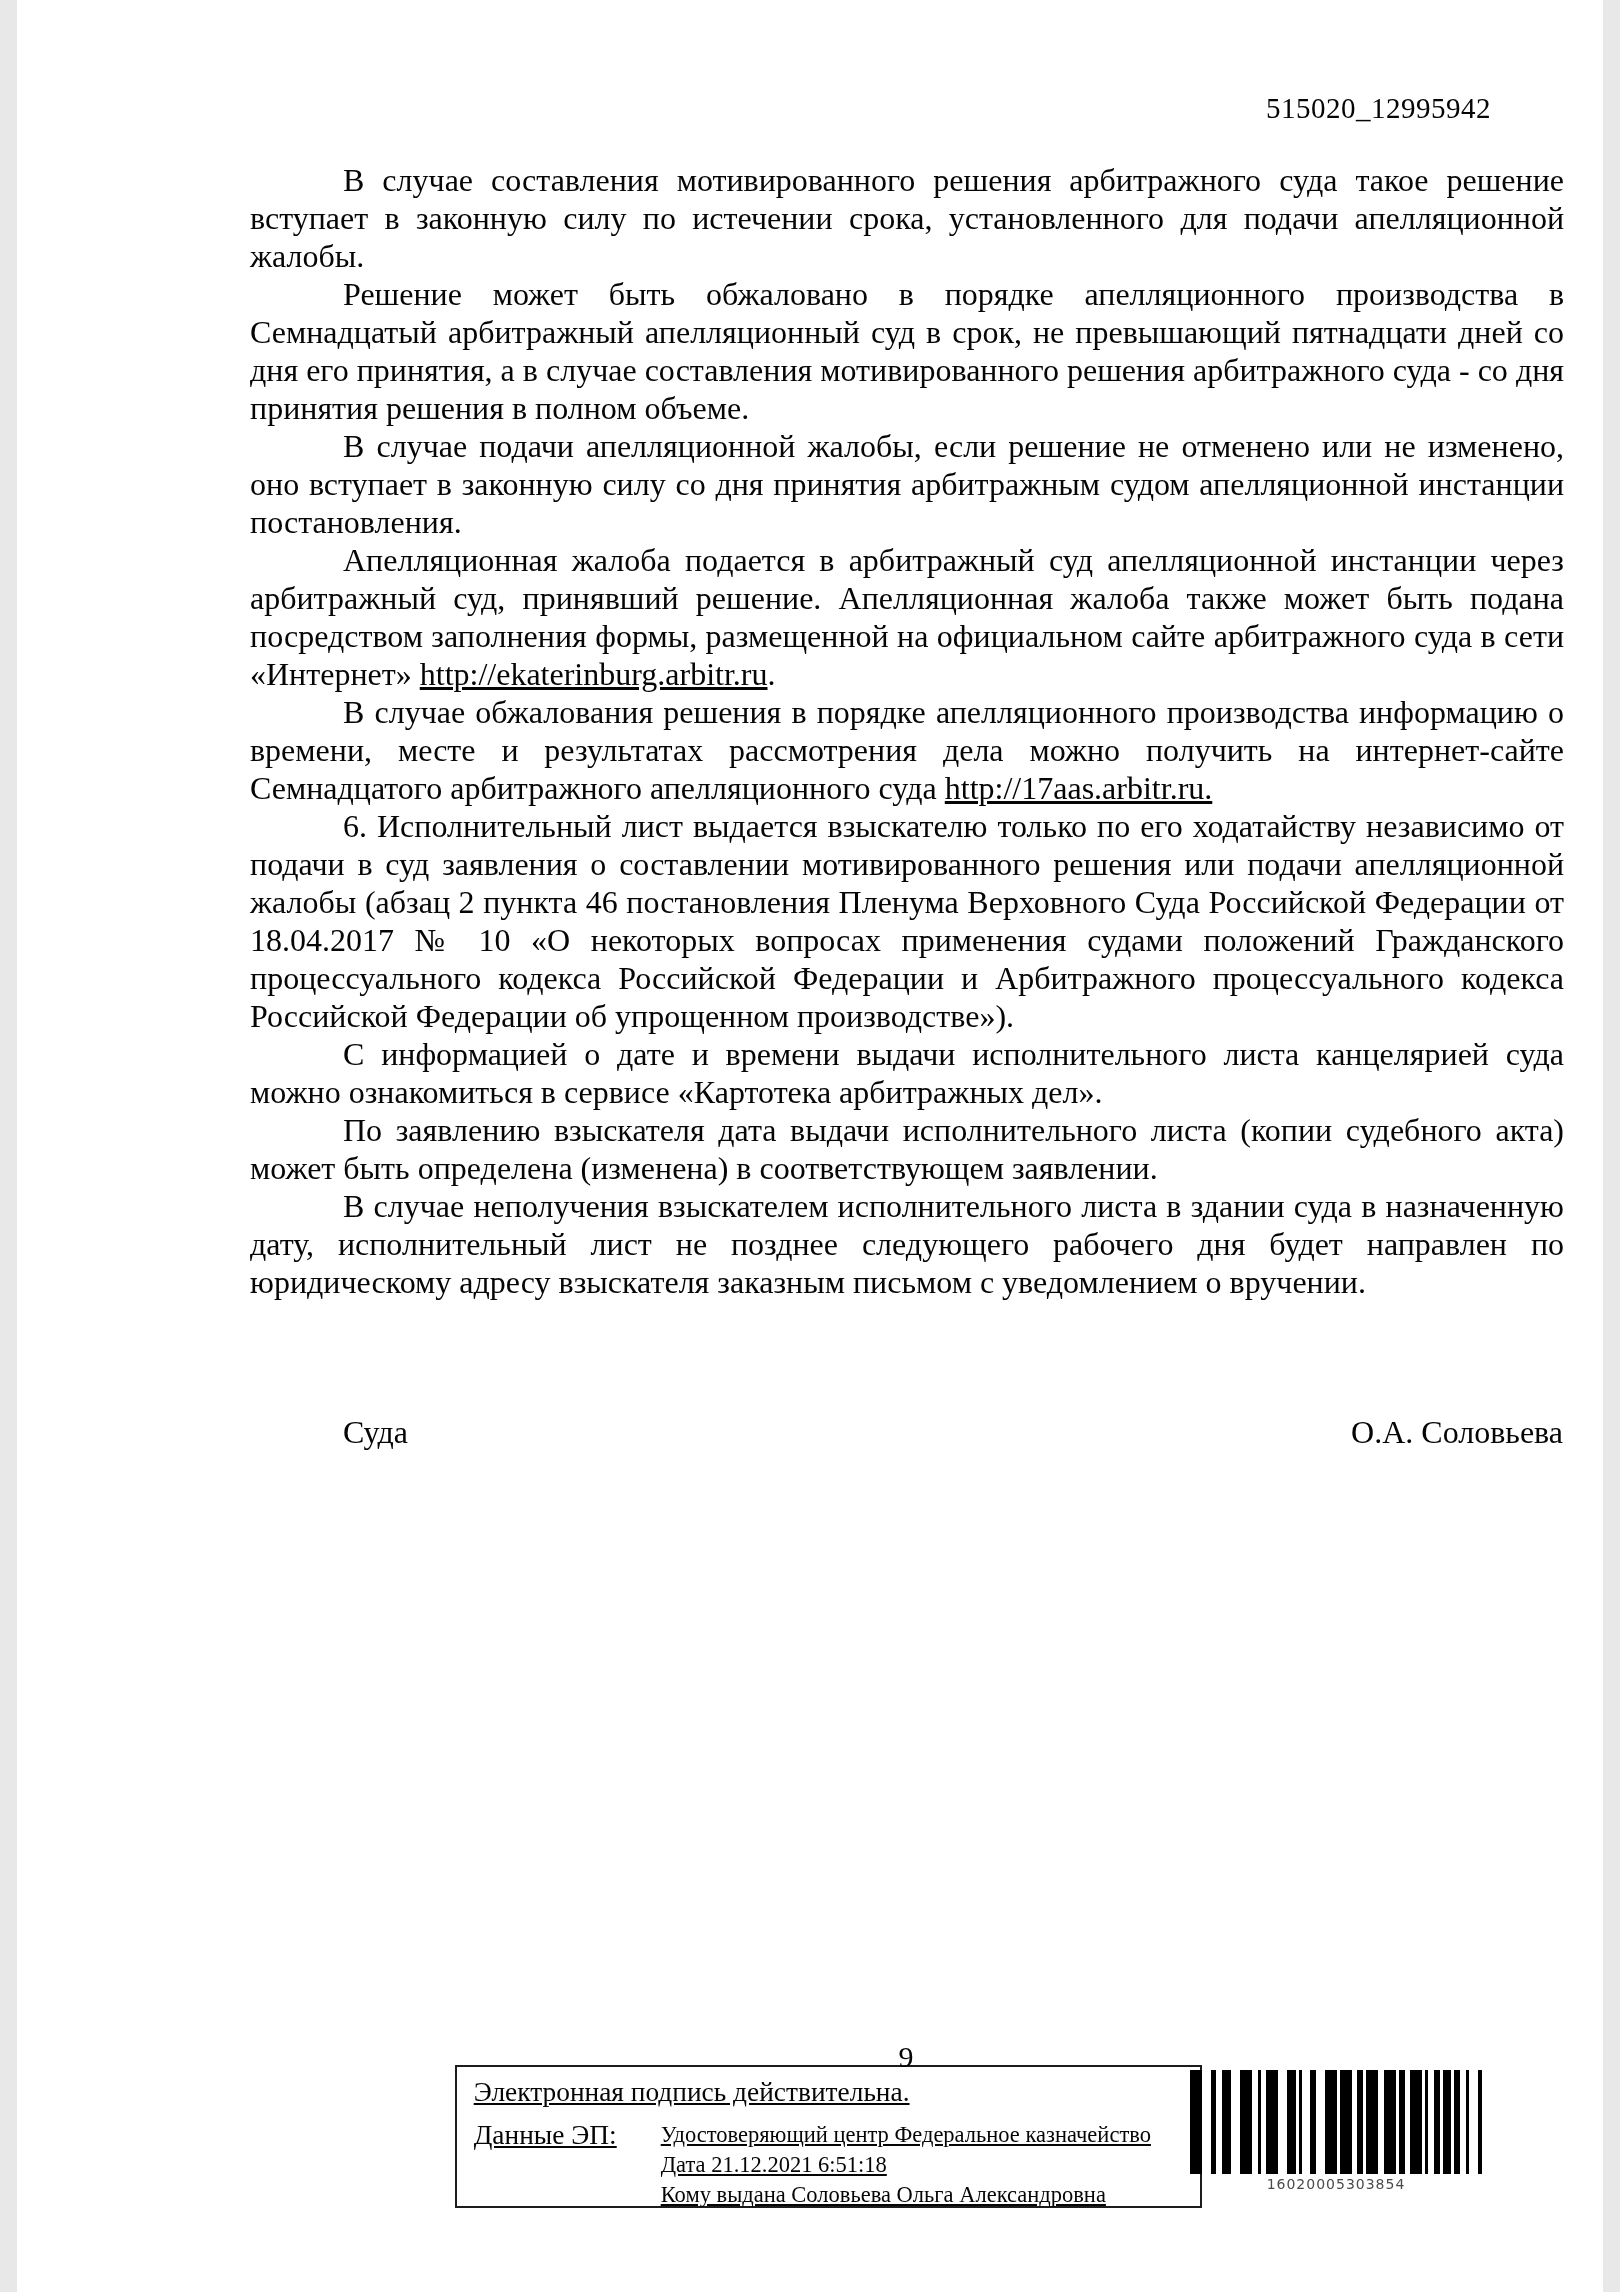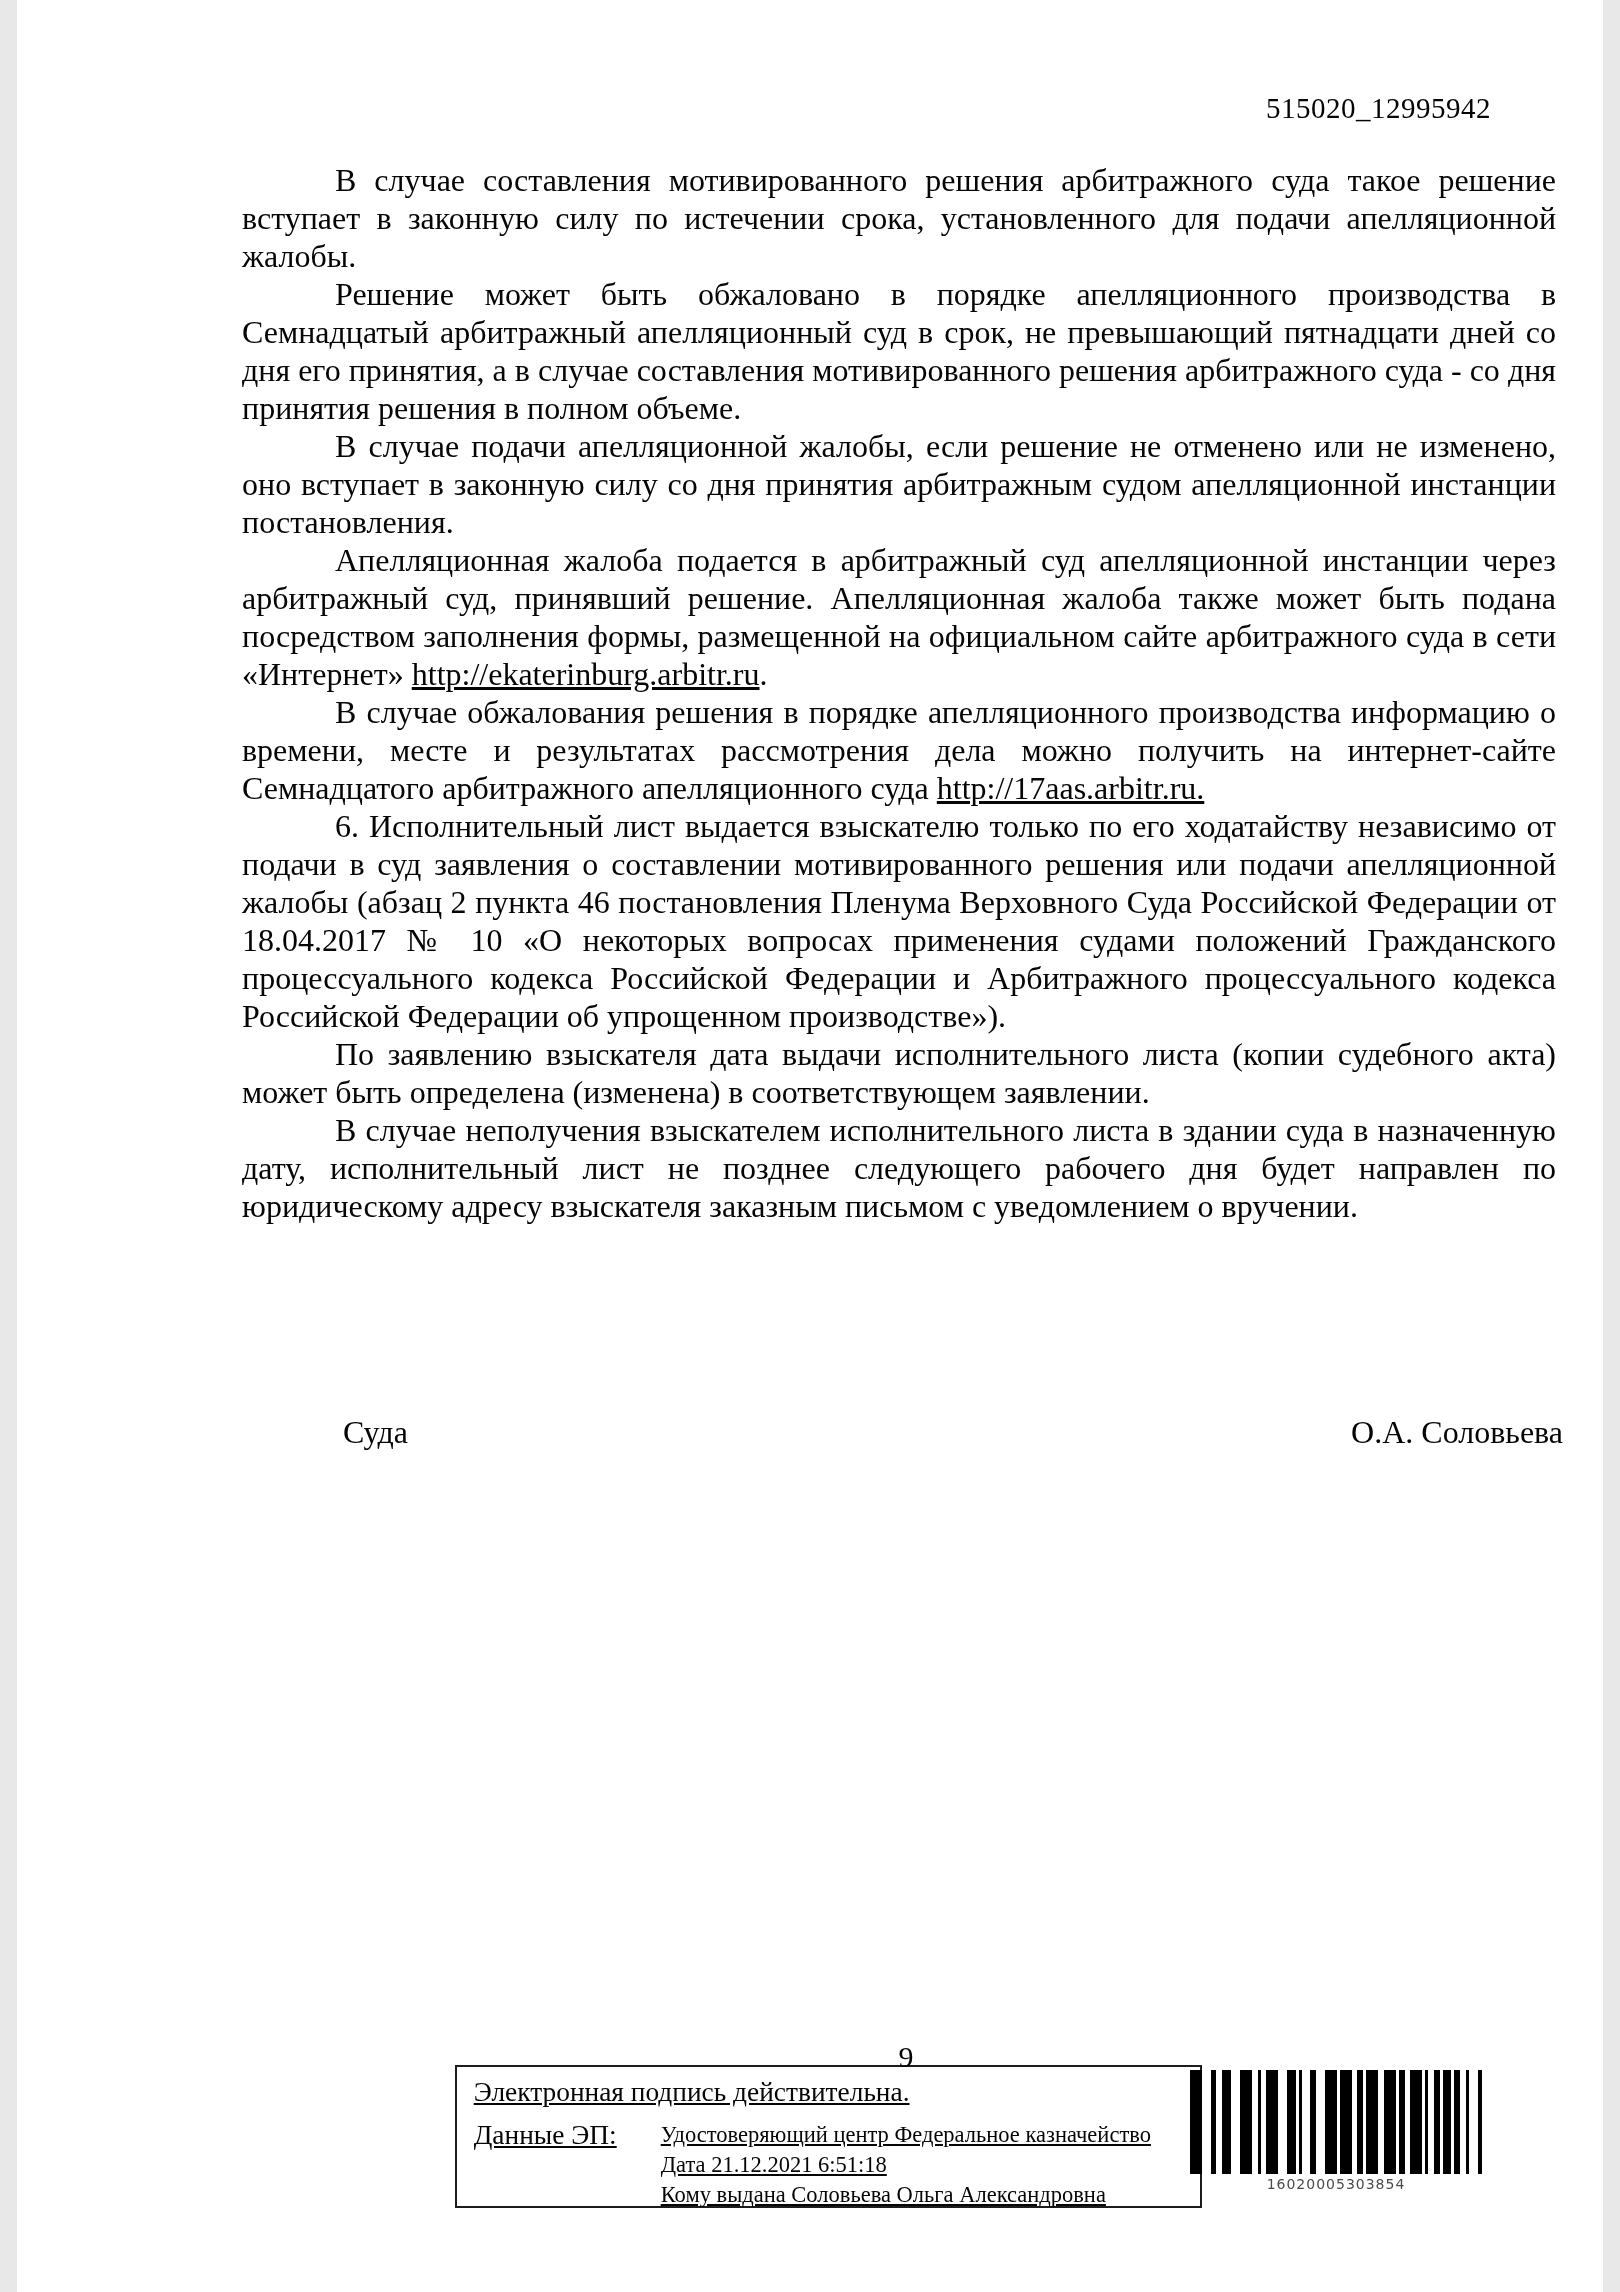--- a/index.html
+++ b/index.html
@@ -16,21 +16,21 @@
   .doc-number {
     position: absolute;
     top: 92px;
     right: 112px;
     font-size: 29px;
     letter-spacing: 0.5px;
   }
   .body-text {
     position: absolute;
     top: 161px;
-    left: 225px;
+    left: 233px;
     width: 1314px;
     font-size: 32px;
     line-height: 38px;
     text-align: justify;
   }
   .body-text p {
     margin: 0;
     text-indent: 93px;
   }
   .link {
@@ -119,20 +119,21 @@
 
   <div class="doc-number">515020_12995942</div>
 
   <div class="body-text">
     <p><span>В случае составления мотивированного решения арбитражного суда такое решение вступает в законную силу по истечении срока, установленного для подачи апелляционной жалобы.</span></p>
     <p><span>Решение может быть обжаловано в порядке апелляционного производства в Семнадцатый арбитражный апелляционный суд в срок, не превышающий пятнадцати дней со дня его принятия, а в случае составления мотивированного решения арбитражного суда - со дня принятия решения в полном объеме.</span></p>
     <p><span>В случае подачи апелляционной жалобы, если решение не отменено или не изменено, оно вступает в законную силу со дня принятия арбитражным судом апелляционной инстанции постановления.</span></p>
     <p><span>Апелляционная жалоба подается в арбитражный суд апелляционной инстанции через арбитражный суд, принявший решение. Апелляционная жалоба также может быть подана посредством заполнения формы, размещенной на официальном сайте арбитражного суда в сети «Интернет» </span><span class="link">http://ekaterinburg.arbitr.ru</span><span>.</span></p>
     <p><span>В случае обжалования решения в порядке апелляционного производства информацию о времени, месте и результатах рассмотрения дела можно получить на интернет-сайте Семнадцатого арбитражного апелляционного суда </span><span class="link">http://17aas.arbitr.ru.</span><span></span></p>
     <p><span>6. Исполнительный лист выдается взыскателю только по его ходатайству независимо от подачи в суд заявления о составлении мотивированного решения или подачи апелляционной жалобы (абзац 2 пункта 46 постановления Пленума Верховного Суда Российской Федерации  от 18.04.2017 № 10 «О некоторых вопросах применения судами положений Гражданского процессуального кодекса Российской Федерации и Арбитражного процессуального кодекса Российской Федерации об упрощенном производстве»).</span></p>
+    <p><span>С информацией о дате и времени выдачи исполнительного листа канцелярией суда можно ознакомиться в сервисе «Картотека арбитражных дел».</span></p>
     <p><span>По заявлению взыскателя дата выдачи исполнительного листа (копии судебного акта) может быть определена (изменена) в соответствующем заявлении.</span></p>
     <p><span>В случае неполучения  взыскателем исполнительного листа в здании суда в назначенную дату, исполнительный лист не позднее следующего рабочего дня будет направлен по юридическому адресу взыскателя заказным письмом с уведомлением о вручении.</span></p>
   </div>
 
   <div class="signature-row">
     <span class="judge-label">Суда</span>
     <span class="judge-name">О.А. Соловьева</span>
   </div>
 
   <div class="page-number">9</div>

